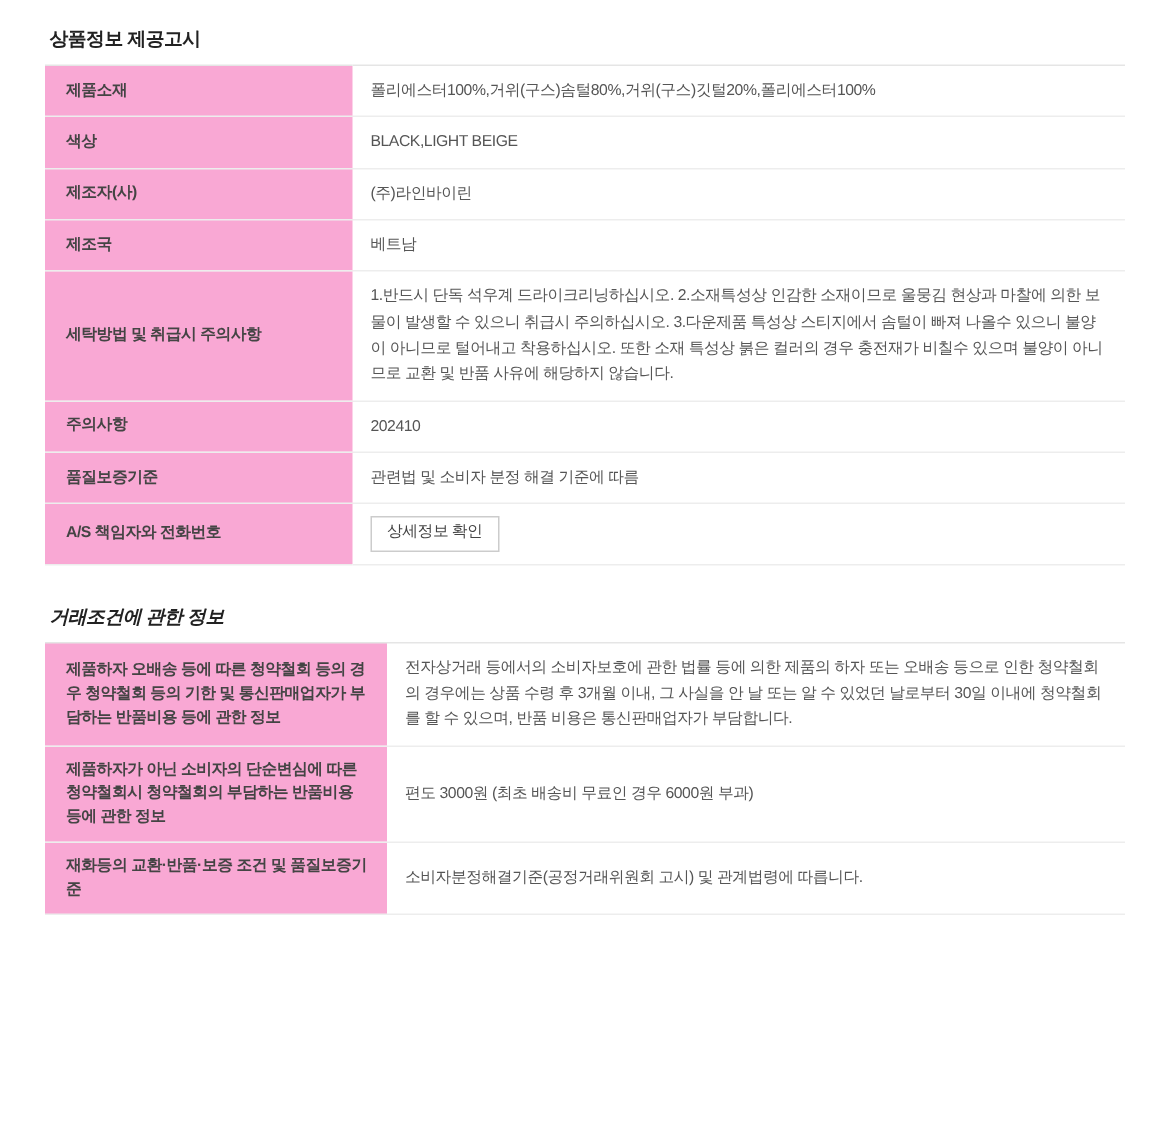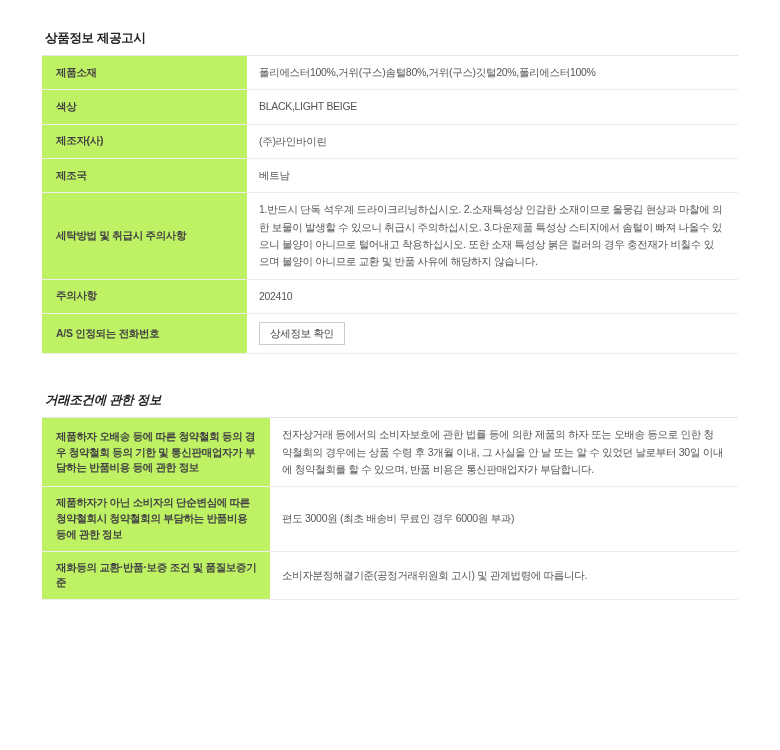--- a/index.html
+++ b/index.html
@@ -14,21 +14,21 @@
     color: #333333;
     font-size: 11px;
     overflow: hidden;
   }
   .page {
     width: 780px;
     box-sizing: border-box;
     padding: 0 30px;
   }
   .section {
-    margin: 12px;
+    margin: 0;
   }
   .section-title {
     font-size: 12.5px;
     font-weight: bold;
     color: #222222;
     padding: 18px 0 8px 3px;
     letter-spacing: -0.3px;
   }
   .section-title.second {
     padding-top: 26px;
@@ -38,21 +38,21 @@
     width: 100%;
     border-collapse: collapse;
     table-layout: fixed;
     border-top: 1px solid #e5e5e5;
   }
   table.info tr {
     border-bottom: 1px solid #ededed;
   }
   table.info th {
     width: 205px;
-    background: #bef264;
+    background: #f9a8d4;
     text-align: left;
     vertical-align: middle;
     font-weight: bold;
     color: #444444;
     font-size: 10.5px;
     padding: 8px 10px 8px 14px;
     letter-spacing: -0.3px;
     line-height: 1.5;
     box-sizing: border-box;
   }
@@ -69,21 +69,21 @@
     width: 228px;
   }
   .btn-detail {
     display: inline-block;
     border: 1px solid #cccccc;
     background: #ffffff;
     color: #444444;
     font-size: 10.5px;
     padding: 4px 10px 5px;
     letter-spacing: -0.3px;
-    font-family: Liberation Sans, sans-serif;
+    font-family: Liberation Serif, serif;
     line-height: 1.2;
     cursor: pointer;
   }
 </style>
 </head>
 <body>
 
 <div class="page">
 
   <div class="section">
@@ -108,21 +108,25 @@
         </tr>
         <tr>
           <th>세탁방법 및 취급시 주의사항</th>
           <td>1.반드시 단독 석우계 드라이크리닝하십시오. 2.소재특성상 인감한 소재이므로 울뭉김 현상과 마찰에 의한 보물이 발생할 수 있으니 취급시 주의하십시오. 3.다운제품 특성상 스티지에서 솜털이 빠져 나올수 있으니 불양이 아니므로 털어내고 착용하십시오. 또한 소재 특성상 붉은 컬러의 경우 충전재가 비칠수 있으며 불양이 아니므로 교환 및 반품 사유에 해당하지 않습니다.</td>
         </tr>
         <tr>
           <th>주의사항</th>
           <td>202410</td>
         </tr>
         <tr>
-          <th>A/S 인정되는 전화번호</th>
+          <th>품질보증기준</th>
+          <td>관련법 및 소비자 분정 해결 기준에 따름</td>
+        </tr>
+        <tr>
+          <th>A/S 책임자와 전화번호</th>
           <td>
             <button class="btn-detail">상세정보 확인</button>
           </td>
         </tr>
       </tbody>
     </table>
   </div>
 
   <div class="section">
     <div class="section-title second">거래조건에 관한 정보</div>

